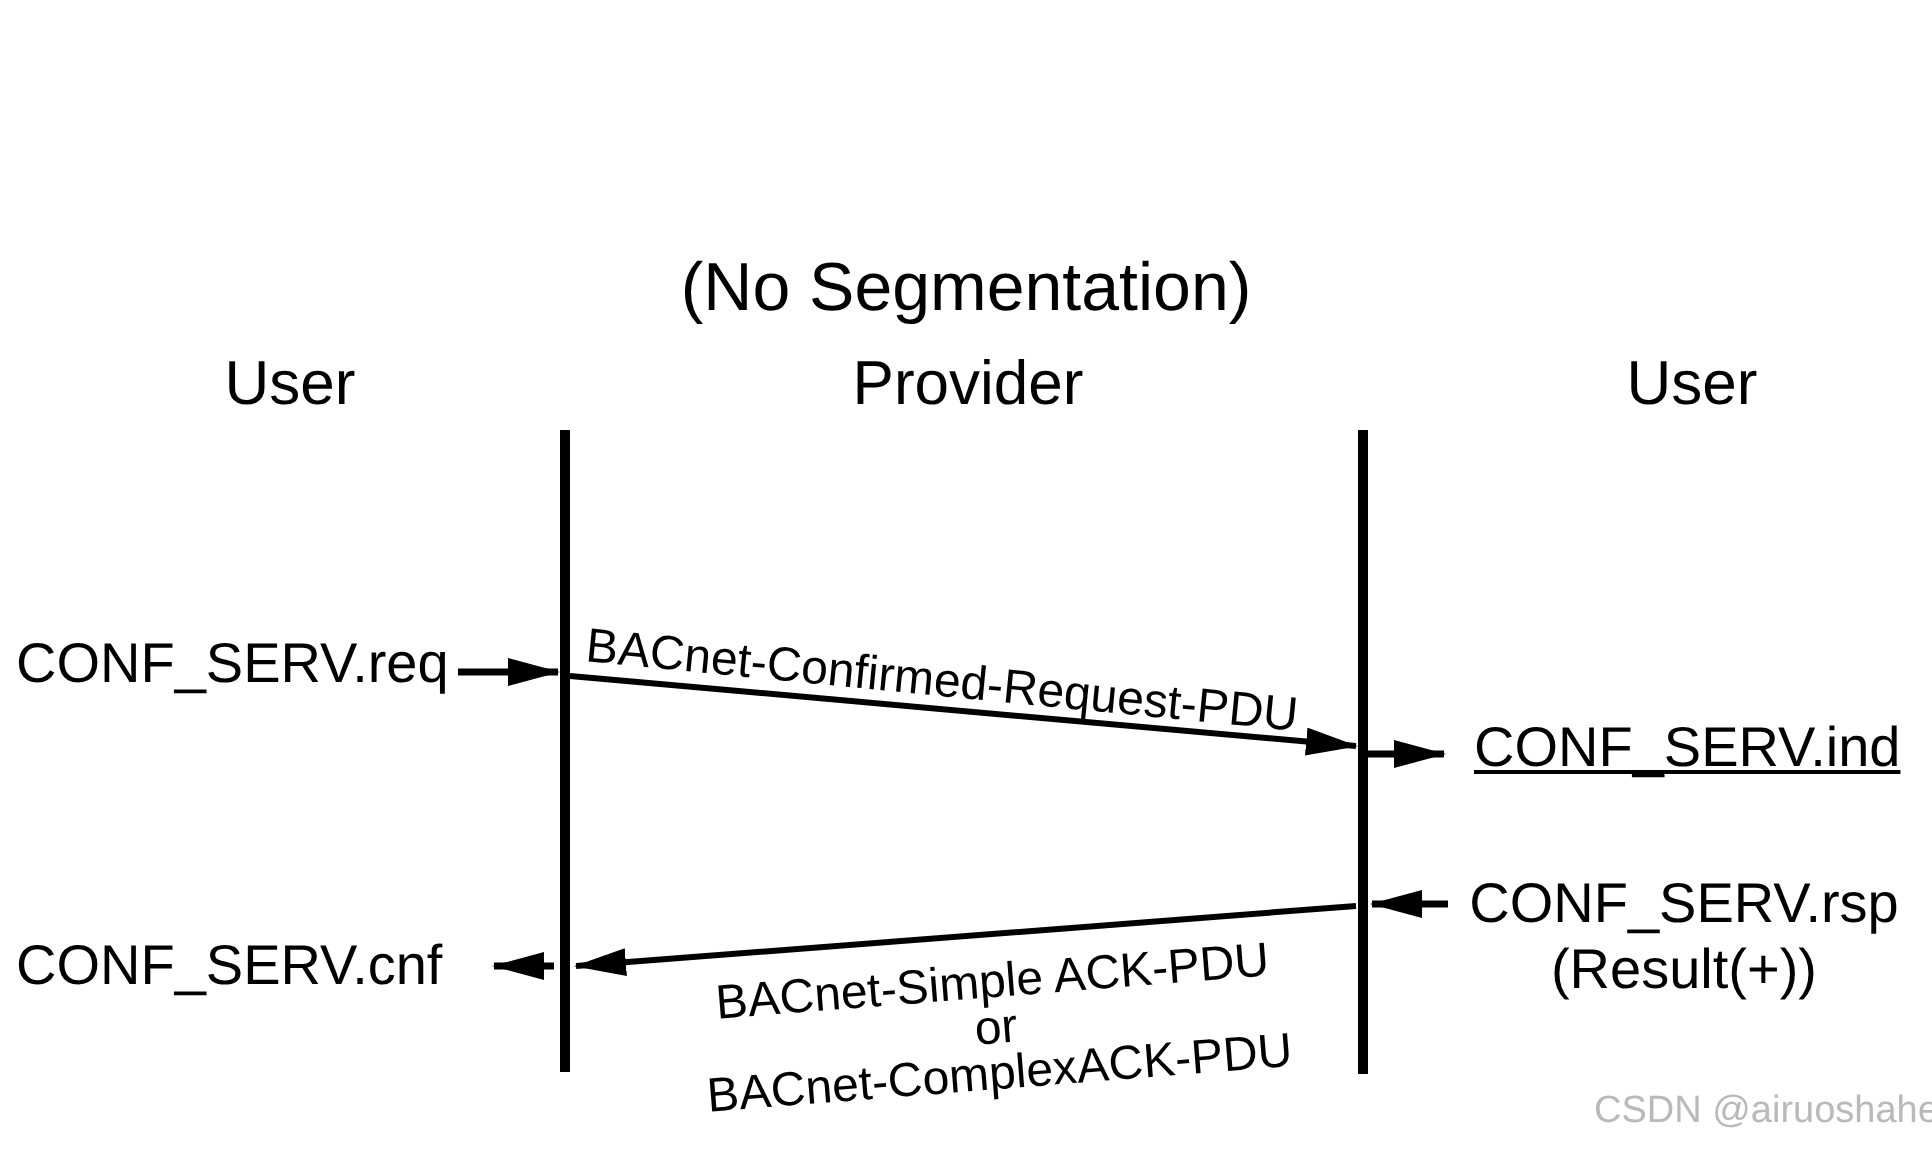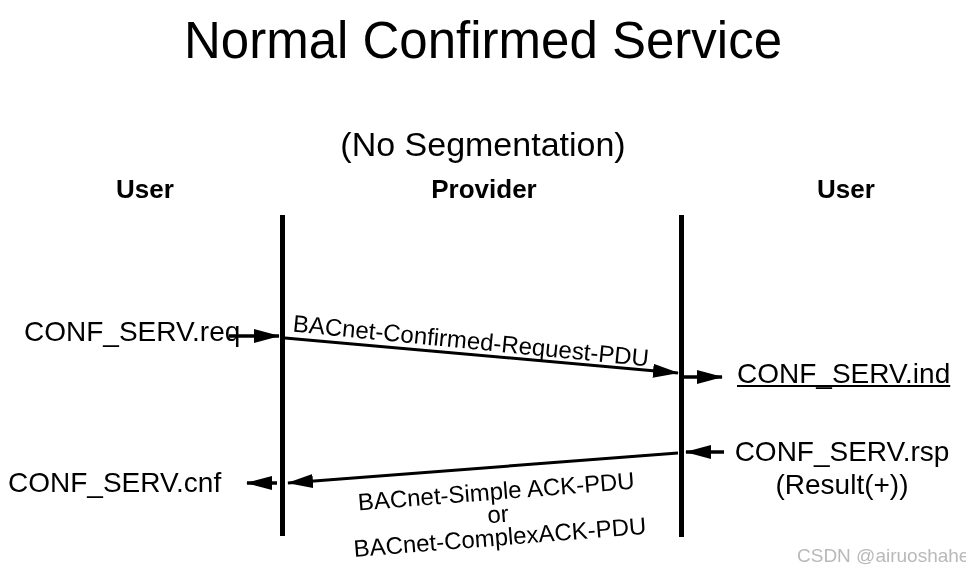--- a/index.html
+++ b/index.html
@@ -31,35 +31,35 @@
     left: 0;
     right: 0;
     text-align: center;
     font-size: 34px;
     line-height: 1;
     white-space: nowrap;
     margin-top: 43px;
   }
   .col-header {
     top: 176px;
-    font-size: 26px;
-    font-weight: bold;
+    font-size: 31px;
+    font-weight: normal;
     line-height: 1;
     transform: translateX(-50%);
     white-space: nowrap;
   }
   .hdr-left   { left: 145px; }
   .hdr-center { left: 484px; }
   .hdr-right  { left: 846px; }
   .msg {
     font-size: 28px;
     line-height: 1;
     white-space: nowrap;
   }
-  .msg-req { left: 8px;   top: 318px; margin-left: 16px; }
+  .msg-req { left: 8px;   top: 318px; }
   .msg-ind { left: 737px; top: 360px; text-decoration: underline; }
   .msg-cnf { left: 8px;   top: 469px; }
   .msg-rsp-block {
     left: 842px;
     top: 435px;
     transform: translateX(-50%);
     text-align: center;
     line-height: 33px;
   }
   .pdu-label {
@@ -94,21 +94,20 @@
     width: 966px;
     height: 575px;
   }
   svg .stroke { stroke: #000000; fill: none; }
 </style>
 </head>
 <body>
 
 <div class="canvas">
 
-  <div class="abs title">Normal Confirmed Service</div>
   <div class="abs subtitle">(No Segmentation)</div>
 
   <div class="abs col-header hdr-left">User</div>
   <div class="abs col-header hdr-center">Provider</div>
   <div class="abs col-header hdr-right">User</div>
 
   <svg class="layer" viewBox="0 0 966 575" xmlns="http://www.w3.org/2000/svg">
     <defs>
       <marker id="ah" markerUnits="userSpaceOnUse" markerWidth="26" markerHeight="14" viewBox="0 0 26 14" refX="25" refY="7" orient="auto">
         <path d="M0,0 L26,7 L0,14 Z" fill="#000000"></path>

